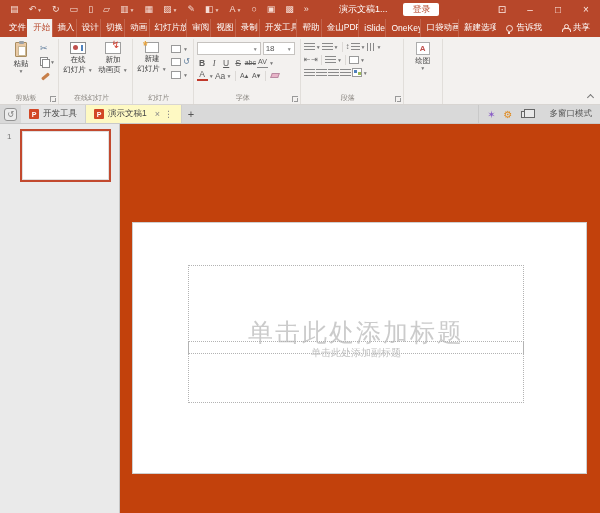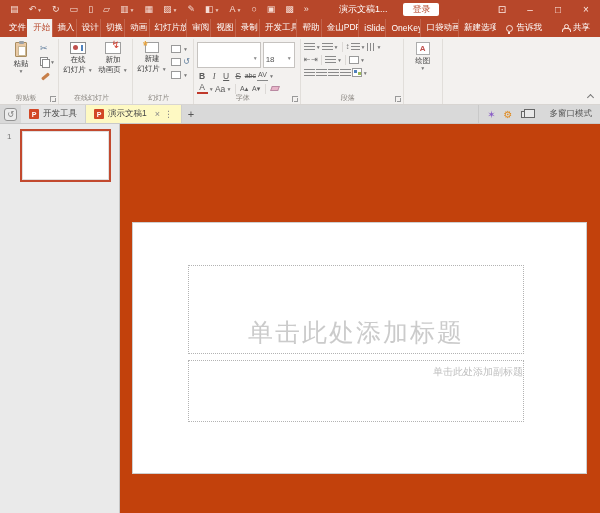--- a/index.html
+++ b/index.html
@@ -64,21 +64,21 @@
   .ico-minirect{width:10px;height:8px;border:1px solid #9a9a9a;background:#fff;display:inline-block}
   .ico-minirect.lines{background:linear-gradient(#fff,#fff),repeating-linear-gradient(to bottom,#aaa 0,#aaa 1px,#fff 1px,#fff 3px)}
   .ico-reset{font-size:8px;color:#5f7d9c;line-height:1}
   .ico-draw{width:14px;height:13px;border:1px solid #adadad;background:#fff;display:flex;align-items:center;justify-content:center;font-size:8px;color:#c0504d;font-weight:bold}
   .ico-mag{width:8px;height:8px;border:2px solid #5f7d9c;border-radius:50%;position:relative;margin:2px}
   .ico-mag::after{content:'';position:absolute;width:5px;height:2px;background:#5f7d9c;transform:rotate(45deg);right:-4px;bottom:-2px}
 
   
   .fontgrid{display:flex;flex-direction:column;gap:2px;padding-top:2px;width:100px}
   .comborow{display:flex;gap:2px}
-  .combo{height:13px;border:1px solid #c6c3c0;background:#fff;display:flex;justify-content:space-between;padding:12px 2px;font-size:8px;color:#555}
+  .combo{height:13px;border:1px solid #c6c3c0;background:#fff;display:flex;align-items:center;justify-content:space-between;padding:0 2px;font-size:8px;color:#555}
   .combo .dd{font-size:5px;color:#888}
   .btnrow{display:flex;align-items:center;gap:1px}
   .fbtn{min-width:11px;text-align:center;font-size:8.5px;color:#5a5a5a;line-height:10px}
   .fbtn.b{font-weight:bold}.fbtn.i{font-style:italic;font-family:"Liberation Serif",serif}
   .fbtn.u{text-decoration:underline}.fbtn.s{text-decoration:line-through}
   .fbtn.abc{font-size:7px;text-decoration:line-through}
   .fbtn.av{font-size:7px;border-bottom:1px solid #888}
   .fbtn.fontcolor{border-bottom:2px solid #c0392b;line-height:9px}
   .fbtn.sup{font-size:7px}
   .vdiv{width:1px;height:10px;background:#dcd9d6;margin:0 2px}
@@ -115,21 +115,21 @@
   
   .main{display:flex;height:389px}
   .thumbs{width:120px;min-width:120px;border-right:1px solid #c6c6c6;background:#eaeaea;position:relative}
   .slide-num{position:absolute;left:7px;top:8px;font-size:8px;color:#777}
   .thumb{position:absolute;left:20px;top:5px;width:91px;height:53px;background:#fff;border:2px solid var(--sel);box-shadow:inset 0 0 0 1px #e0e0e0}
   .canvas{flex:1;position:relative;background:#c2410c}
   .slide{position:absolute;left:12px;top:98px;width:455px;height:252px;background:#fff;border:1px solid #cfcfcf}
   .ph{position:absolute;border:1px dotted #b3b3b3}
   .ph-title{left:55px;top:42px;width:336px;height:89px;display:flex;align-items:flex-end;justify-content:center}
   .ph-title-text{font-size:25px;color:#cbcbcb;letter-spacing:2px;padding-bottom:4px;white-space:nowrap}
-  .ph-sub{left:55px;top:137px;width:336px;height:62px;text-align:right}
+  .ph-sub{left:55px;top:118px;width:336px;height:62px;text-align:center}
   .ph-sub-text{font-size:10px;color:#bfbfbf;margin-top:2px;display:inline-block}
 </style>
 </head>
 <body>
 
 <div class="window">
 
   <div class="titlebar">
     <div class="qat">
         <span class="qat-btn">

